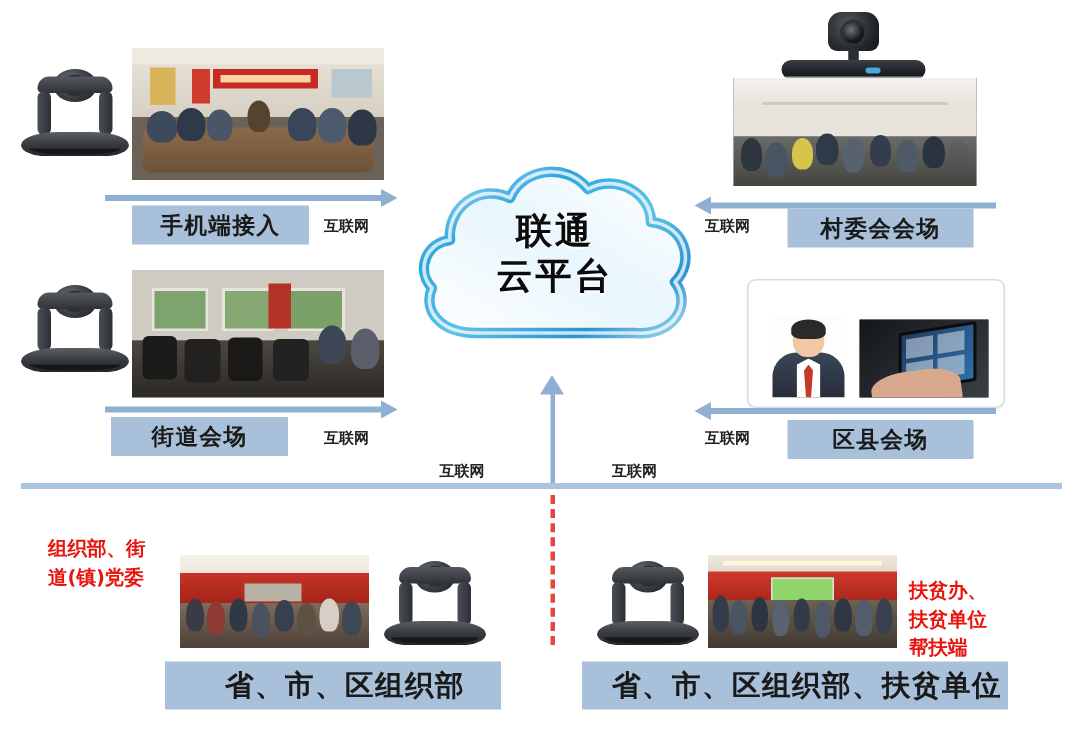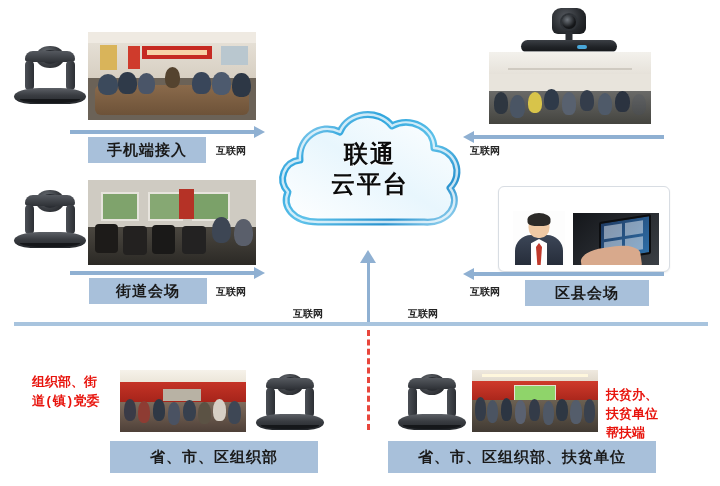--- a/index.html
+++ b/index.html
@@ -19,21 +19,21 @@
     position:absolute;
     background:#a8c0da;
     color:#1a1a1a;
     font-size:15px;
     font-weight:bold;
     letter-spacing:1px;
     display:flex;align-items:center;justify-content:center;
     white-space:nowrap;
     font-family:"DejaVu Sans","Liberation Sans",sans-serif;
   }
-  .chip.big{font-size:15px;}
+  .chip.big{font-size:19px;padding-left:16px;}
 
   
   .netlbl{
     position:absolute;
     font-size:10px;
     color:#222;
     font-weight:bold;
     white-space:nowrap;
     font-family:"DejaVu Sans","Liberation Sans",sans-serif;
   }
@@ -272,20 +272,23 @@
     <div class="pp" style="left:56%;top:53%;width:9%;height:29%;background:#343d4b;"></div>
     <div class="pp" style="left:67%;top:57%;width:9%;height:31%;background:#4f5a69;"></div>
     <div class="pp" style="left:78%;top:54%;width:9%;height:30%;background:#2b3340;"></div>
     <div class="pp" style="left:88%;top:58%;width:9%;height:30%;background:#46506040;"></div>
   </div>
 
   <div class="arrowline" style="left:474px;top:135px;width:190px;"></div>
   <div class="arrowhead ah-left" style="left:463px;top:131px;"></div>
 
   <div class="netlbl" style="left:470px;top:144px;">互联网</div>
+  <div class="chip" style="left:525px;top:139px;width:124px;height:26px;">
+    <span>村委会会场</span>
+  </div>
 
   <div class="cam" style="left:14px;top:186px;width:72px;height:62px;">
     <div class="head">
       <div class="lens">
         <div class="glint"></div>
       </div>
     </div>
     <div class="yoke"></div>
     <div class="neckL"></div>
     <div class="neckR"></div>
@@ -303,21 +306,21 @@
     <div class="pp" style="left:21%;top:54%;width:14%;height:34%;background:#232120;border-radius:4px;"></div>
     <div class="pp" style="left:38%;top:53%;width:14%;height:34%;background:#1a1918;border-radius:4px;"></div>
     <div class="pp" style="left:56%;top:54%;width:14%;height:33%;background:#232222;border-radius:4px;"></div>
     <div class="pp" style="left:74%;top:44%;width:11%;height:30%;background:#3d4654;"></div>
     <div class="pp" style="left:87%;top:46%;width:11%;height:32%;background:#5a5f6b;"></div>
   </div>
 
   <div class="arrowline" style="left:70px;top:271px;width:184px;"></div>
   <div class="arrowhead ah-right" style="left:254px;top:267px;"></div>
 
-  <div class="chip" style="left:89px;top:278px;width:118px;height:26px;">
+  <div class="chip" style="left:74px;top:278px;width:118px;height:26px;">
     <span>街道会场</span>
   </div>
   <div class="netlbl" style="left:216px;top:285px;">互联网</div>
 
   <div class="mobpanel" style="left:498px;top:186px;width:170px;height:84px;">
 
     <div class="avatar">
       <div class="abody"></div>
       <div class="ashirt"></div>
       <div class="atie"></div>
@@ -387,21 +390,21 @@
   <div class="vdiv" style="left:367px;top:262px;height:62px;"></div>
   <div class="arrowhead ah-up" style="left:360px;top:250px;"></div>
 
   <div class="netlbl" style="left:293px;top:307px;">互联网</div>
   <div class="netlbl" style="left:408px;top:307px;">互联网</div>
 
   <div class="hdiv" style="left:14px;top:322px;width:694px;"></div>
 
   <div class="reddash" style="left:367px;top:330px;height:100px;"></div>
 
-  <div class="redtxt" style="left:32px;top:374px;width:120px;font-family:Liberation Mono, monospace;">组织部、街
+  <div class="redtxt" style="left:32px;top:358px;width:120px;">组织部、街
 道(镇)党委</div>
 
   <div class="photo" style="left:120px;top:370px;width:126px;height:62px;">
     <div class="abs" style="left:0;top:0;width:100%;height:26%;background:linear-gradient(180deg,#f6f2ea,#e9e2d4);"></div>
     <div class="abs" style="left:0;top:20%;width:100%;height:32%;background:linear-gradient(180deg,#c53326,#a6241a);"></div>
     <div class="abs" style="left:34%;top:30%;width:30%;height:20%;background:#b8b2a4;"></div>
     <div class="abs" style="left:0;top:52%;width:100%;height:48%;background:linear-gradient(180deg,#7e6b5c,#4e4038);"></div>
     <div class="pp" style="left:3%;top:46%;width:10%;height:36%;background:#3a3b47;"></div>
     <div class="pp" style="left:14%;top:50%;width:10%;height:36%;background:#8e3c33;"></div>
     <div class="pp" style="left:26%;top:47%;width:10%;height:35%;background:#2f3845;"></div>

